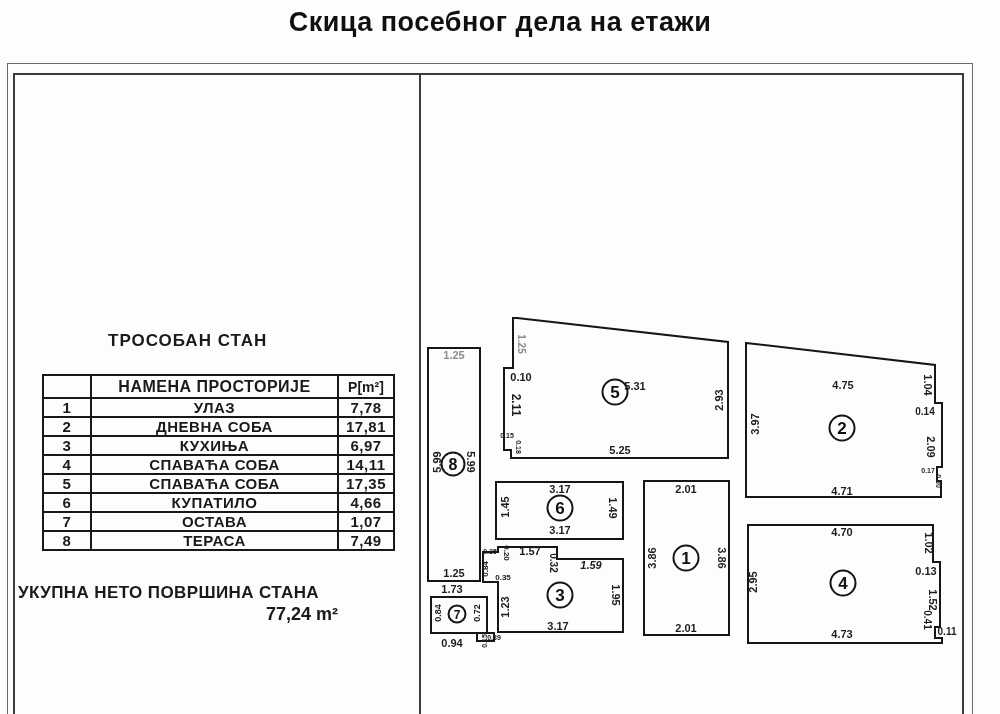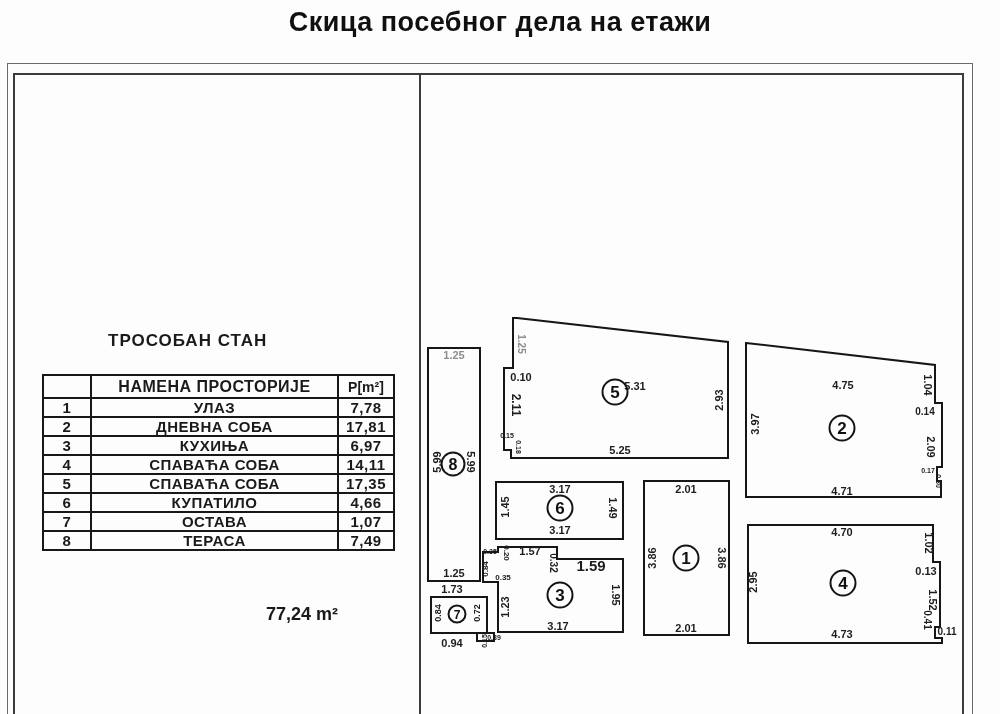--- a/index.html
+++ b/index.html
@@ -90,20 +90,21 @@
           <td class="col-area">1,07</td>
         </tr>
         <tr>
           <td class="col-no">8</td>
           <td class="col-name">ТЕРАСА</td>
           <td class="col-area">7,49</td>
         </tr>
       </tbody>
   </table>
 
+  <div class="total-label">УКУПНА НЕТО ПОВРШИНА СТАНА</div>
   <div class="total-value">77,24 m²</div>
 
   <svg class="plan-svg" width="1000" height="714" viewBox="0 0 1000 714">
     <rect class="wall" x="428" y="348" width="52" height="233"></rect>
     <rect class="wall" x="431" y="597" width="56" height="36"></rect>
     <rect class="wall" x="477" y="633" width="17" height="8"></rect>
     <rect class="wall" x="496" y="482" width="127" height="57"></rect>
     <polygon class="wall" points="498,547 557,547 557,559 623,559 623,632 498,632 498,582 483,582 483,552 498,552"></polygon>
     <rect class="wall" x="644" y="481" width="85" height="154"></rect>
     <polygon class="wall" points="517,318 728,342 728,458 511,458 511,450 504,450 504,368 513,368 513,318"></polygon>
@@ -123,21 +124,21 @@
       <span class="dim" style="left: 484px; top: 641px; font-size: 7px; transform: translate(-50%, -50%) rotate(-90deg);">0.15</span>
       <span class="dim" style="left: 494px; top: 637px; font-size: 7px; transform: translate(-50%, -50%) rotate(0deg);">0.39</span>
       <span class="dim" style="left: 560px; top: 489px; font-size: 11px; transform: translate(-50%, -50%) rotate(0deg);">3.17</span>
       <span class="dim" style="left: 505px; top: 507px; font-size: 11px; transform: translate(-50%, -50%) rotate(-90deg);">1.45</span>
       <span class="dim" style="left: 612px; top: 508px; font-size: 11px; transform: translate(-50%, -50%) rotate(90deg);">1.49</span>
       <span class="dim" style="left: 560px; top: 530px; font-size: 11px; transform: translate(-50%, -50%) rotate(0deg);">3.17</span>
       <span class="dim" style="left: 490px; top: 551px; font-size: 7px; transform: translate(-50%, -50%) rotate(0deg);">0.35</span>
       <span class="dim" style="left: 506px; top: 553px; font-size: 8px; transform: translate(-50%, -50%) rotate(90deg);">0.20</span>
       <span class="dim" style="left: 530px; top: 551px; font-size: 11px; transform: translate(-50%, -50%) rotate(0deg);">1.57</span>
       <span class="dim" style="left: 553px; top: 563px; font-size: 10px; transform: translate(-50%, -50%) rotate(90deg);">0.32</span>
-      <span class="dim" style="left: 591px; top: 565px; font-size: 15px; transform: translate(-50%, -50%) rotate(0deg);">1.59</span>
+      <span class="dim" style="left: 591px; top: 565px; font-size: 11px; transform: translate(-50%, -50%) rotate(0deg); font-style: italic;">1.59</span>
       <span class="dim" style="left: 486px; top: 569px; font-size: 8px; transform: translate(-50%, -50%) rotate(-90deg);">0.84</span>
       <span class="dim" style="left: 503px; top: 578px; font-size: 8px; transform: translate(-50%, -50%) rotate(0deg);">0.35</span>
       <span class="dim" style="left: 505px; top: 607px; font-size: 11px; transform: translate(-50%, -50%) rotate(-90deg);">1.23</span>
       <span class="dim" style="left: 615px; top: 595px; font-size: 11px; transform: translate(-50%, -50%) rotate(90deg);">1.95</span>
       <span class="dim" style="left: 558px; top: 626px; font-size: 11px; transform: translate(-50%, -50%) rotate(0deg);">3.17</span>
       <span class="dim" style="left: 686px; top: 489px; font-size: 11px; transform: translate(-50%, -50%) rotate(0deg);">2.01</span>
       <span class="dim" style="left: 652px; top: 558px; font-size: 11px; transform: translate(-50%, -50%) rotate(-90deg);">3.86</span>
       <span class="dim" style="left: 721px; top: 558px; font-size: 11px; transform: translate(-50%, -50%) rotate(90deg);">3.86</span>
       <span class="dim" style="left: 686px; top: 628px; font-size: 11px; transform: translate(-50%, -50%) rotate(0deg);">2.01</span>
       <span class="dim" style="left: 521px; top: 344px; font-size: 10px; transform: translate(-50%, -50%) rotate(90deg); color: rgb(141, 141, 141);">1.25</span>

